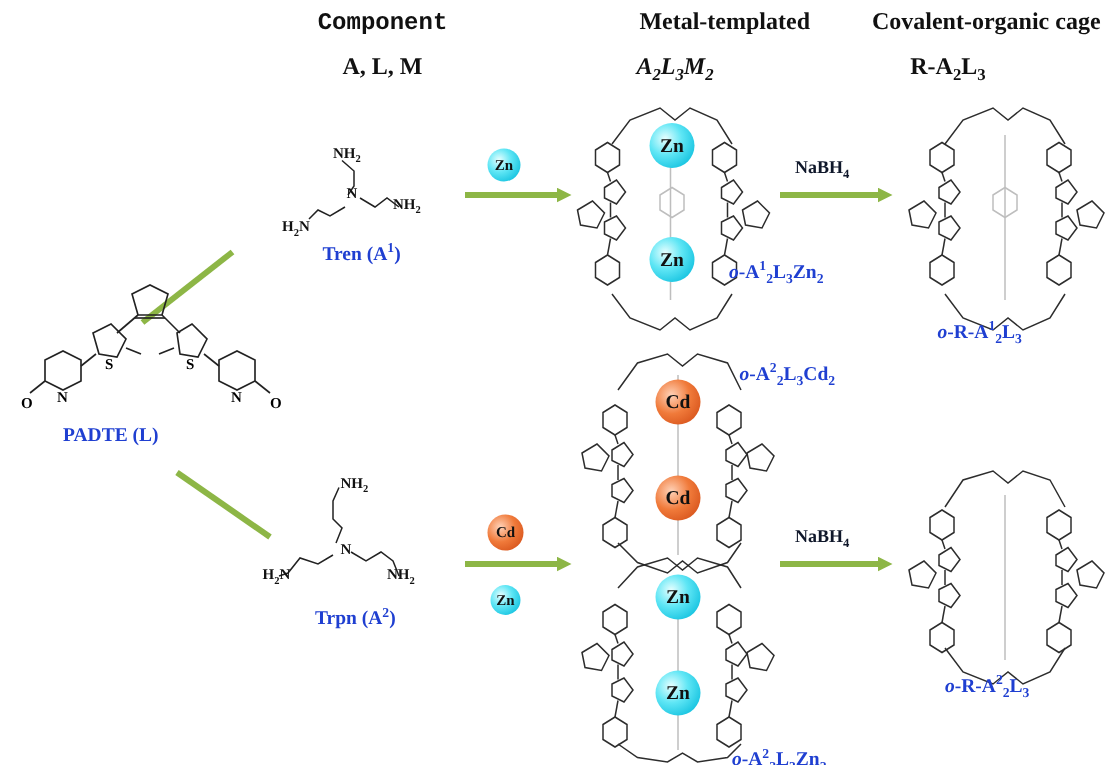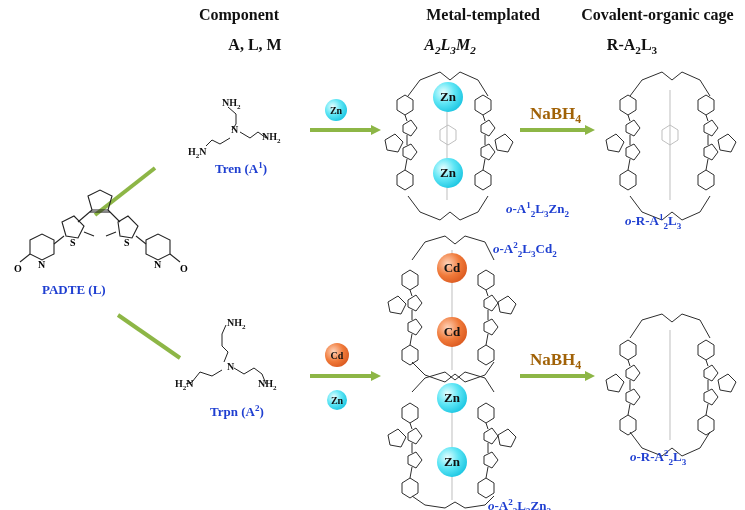--- a/index.html
+++ b/index.html
@@ -2,33 +2,33 @@
 <html><head>
 <meta charset="utf-8">
 <style>
   html,body{margin:0;padding:0;background:#fff;}
   body{width:745px;height:510px;position:relative;overflow:hidden;font-family:"Liberation Serif",serif;}
   .abs{position:absolute;}
   .hdr{font-weight:bold;font-size:16px;color:#111;text-align:center;white-space:nowrap;}
   .blue{color:#1f3fd1;font-weight:bold;}
   .lbl{font-size:13px;white-space:nowrap;}
   .chem{font-size:10px;font-weight:bold;color:#111;font-family:"Liberation Serif",serif;}
-  .reagent{font-weight:bold;font-size:17px;color:#a16207;white-space:nowrap;}
+  .reagent{font-weight:bold;font-size:12px;color:#0f172a;white-space:nowrap;}
   svg{position:absolute;left:0;top:0;overflow:visible;}
   .ball{position:absolute;border-radius:50%;display:flex;align-items:center;justify-content:center;font-weight:bold;font-family:"Liberation Serif",serif;color:#111;}
   .zn{background:radial-gradient(circle at 35% 35%,#e8ffff 0%,#5fe6f5 40%,#16c3e0 80%,#0ea8c7 100%);}
   .cd{background:radial-gradient(circle at 35% 35%,#ffd2b8 0%,#f07a3a 45%,#d6521a 85%,#b8400f 100%);}
   .big{width:30px;height:30px;font-size:13px;}
   .small{width:22px;height:22px;font-size:10px;}
   sub,sup{font-size:70%;}
 </style>
 </head>
 <body>
 
-<div class="abs hdr" style="left:174px;top:6px;width:130px;">Component</div>
+<div class="abs hdr" style="left:190px;top:6px;width:130px;font-family:Liberation Mono, monospace;">Component</div>
 <div class="abs hdr" style="left:190px;top:36px;width:130px;">A, L, M</div>
 <div class="abs hdr" style="left:400px;top:6px;width:140px;text-align:right;">Metal-templated</div>
 <div class="abs hdr" style="left:380px;top:36px;width:140px;font-style:italic;">A<sub>2</sub>L<sub>3</sub>M<sub>2</sub></div>
 <div class="abs hdr" style="left:570px;top:6px;width:175px;">Covalent-organic cage</div>
 <div class="abs hdr" style="left:572px;top:36px;width:120px;">R-A<sub>2</sub>L<sub>3</sub></div>
 
 <svg width="745" height="510">
   <defs>
     <marker id="ah" markerWidth="10" markerHeight="10" refX="5" refY="5" orient="auto" markerUnits="userSpaceOnUse">
       <path d="M0,0 L10,5 L0,10 z" fill="#8db646"></path>
@@ -159,17 +159,17 @@
 <div class="abs reagent" style="left:530px;top:104px;">NaBH<sub>4</sub></div>
 <div class="abs reagent" style="left:530px;top:350px;">NaBH<sub>4</sub></div>
 
 <div class="abs ball zn big" style="left:433px;top:82px;">Zn</div>
 <div class="abs ball zn big" style="left:433px;top:158px;">Zn</div>
 <div class="abs ball cd big" style="left:437px;top:253px;">Cd</div>
 <div class="abs ball cd big" style="left:437px;top:317px;">Cd</div>
 <div class="abs ball zn big" style="left:437px;top:383px;">Zn</div>
 <div class="abs ball zn big" style="left:437px;top:447px;">Zn</div>
 
-<div class="abs lbl blue" style="left:506px;top:172px;margin-top:28px;"><i>o</i>-A<sup>1</sup><sub>2</sub>L<sub>3</sub>Zn<sub>2</sub></div>
+<div class="abs lbl blue" style="left:486px;top:172px;"><i>o</i>-A<sup>1</sup><sub>2</sub>L<sub>3</sub>Zn<sub>2</sub></div>
 <div class="abs lbl blue" style="left:625px;top:212px;"><i>o</i>-R-A<sup>1</sup><sub>2</sub>L<sub>3</sub></div>
 <div class="abs lbl blue" style="left:493px;top:240px;"><i>o</i>-A<sup>2</sup><sub>2</sub>L<sub>3</sub>Cd<sub>2</sub></div>
 <div class="abs lbl blue" style="left:488px;top:482px;margin-top:15px;"><i>o</i>-A<sup>2</sup><sub>2</sub>L<sub>3</sub>Zn<sub>2</sub></div>
 <div class="abs lbl blue" style="left:630px;top:448px;"><i>o</i>-R-A<sup>2</sup><sub>2</sub>L<sub>3</sub></div>
 
 </body></html>

